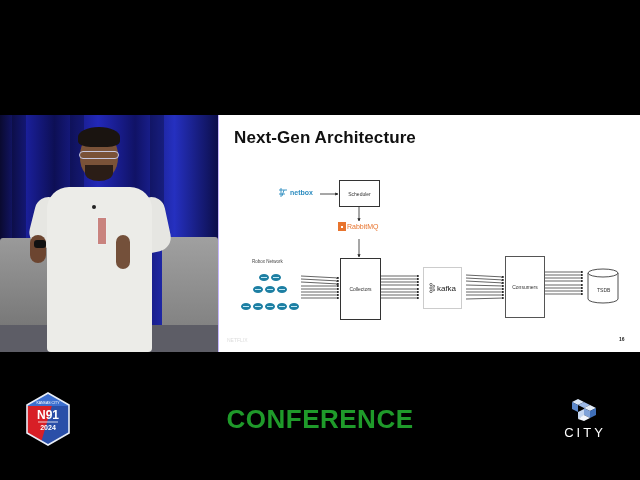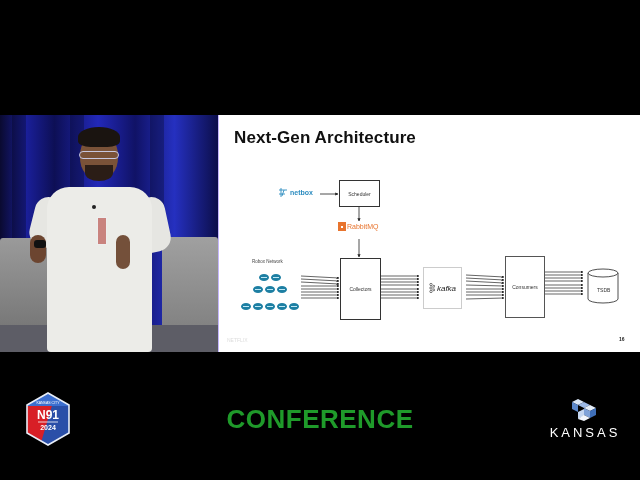--- a/index.html
+++ b/index.html
@@ -37,21 +37,21 @@
   }
   .slide-title {
     position:absolute; left:15px; top:13px; font-size:17px; font-weight:bold; color:#111;
     letter-spacing:0.1px;
   }
   .diag-box {
     position:absolute; border:1px solid #333; background:#fff; box-sizing:border-box;
     display:flex; align-items:center; justify-content:center;
     font-size:5px; color:#333;
   }
-  .kafka-box { border-color:#ccc;font-style:italic; }
+  .kafka-box { border-color:#ccc; }
   .netbox { position:absolute; left:59px; top:73px; display:flex; align-items:center; gap:2px; color:#2e8dc0; font-size:7px; font-weight:bold; }
   .rabbit { position:absolute; left:119px; top:107px; display:flex; align-items:center; font-size:7px; color:#e8742e; }
   .rabbit-icon { width:8px; height:9px; background:#e8742e; margin-right:1px; position:relative; }
   .rabbit-icon::after { content:""; position:absolute; left:3px; top:4px; width:2px; height:2px; background:#fff; }
   .robox-label { position:absolute; left:33px; top:144px; font-size:4.5px; color:#444; }
   .router { position:absolute; width:10px; height:7px; background:#1d7fa3; border-radius:50%; }
   .router::after { content:""; position:absolute; left:2px; top:3px; width:6px; height:1px; background:#bfe8f5; }
   .cyl { position:absolute; left:368px; top:153px; width:32px; height:36px; }
   .tsdb-label { position:absolute; left:378px; top:172px; font-size:5px; color:#333; }
   .kafka-label { display:flex; align-items:center; gap:2px; font-size:8px; color:#222; }
@@ -244,15 +244,15 @@
     <svg width="32" height="24" style="position:absolute;left:20px;top:0" viewBox="0 0 32 24">
       <polygon points="4,4 10,1 16,4 10,7" fill="#d9e6f7"></polygon>
       <polygon points="4,4 10,7 10,14 4,11" fill="#5a86c9"></polygon>
       <polygon points="10,7 16,4 22,7 16,10" fill="#9cb9e6"></polygon>
       <polygon points="16,10 22,7 28,10 22,13" fill="#e4edf9"></polygon>
       <polygon points="22,13 28,10 28,17 22,20" fill="#3f6fb8"></polygon>
       <polygon points="16,10 22,13 22,20 16,17" fill="#7fa2d8"></polygon>
       <polygon points="10,14 16,11 16,18 10,21" fill="#c4d6f0"></polygon>
       <polygon points="16,17 22,20 16,23 10,21" fill="#f2f6fc"></polygon>
     </svg>
-    <div class="nanog-text">KANSAS</div>
+    <div class="nanog-text">CITY</div>
   </div>
 </div>
 
 </body></html>

